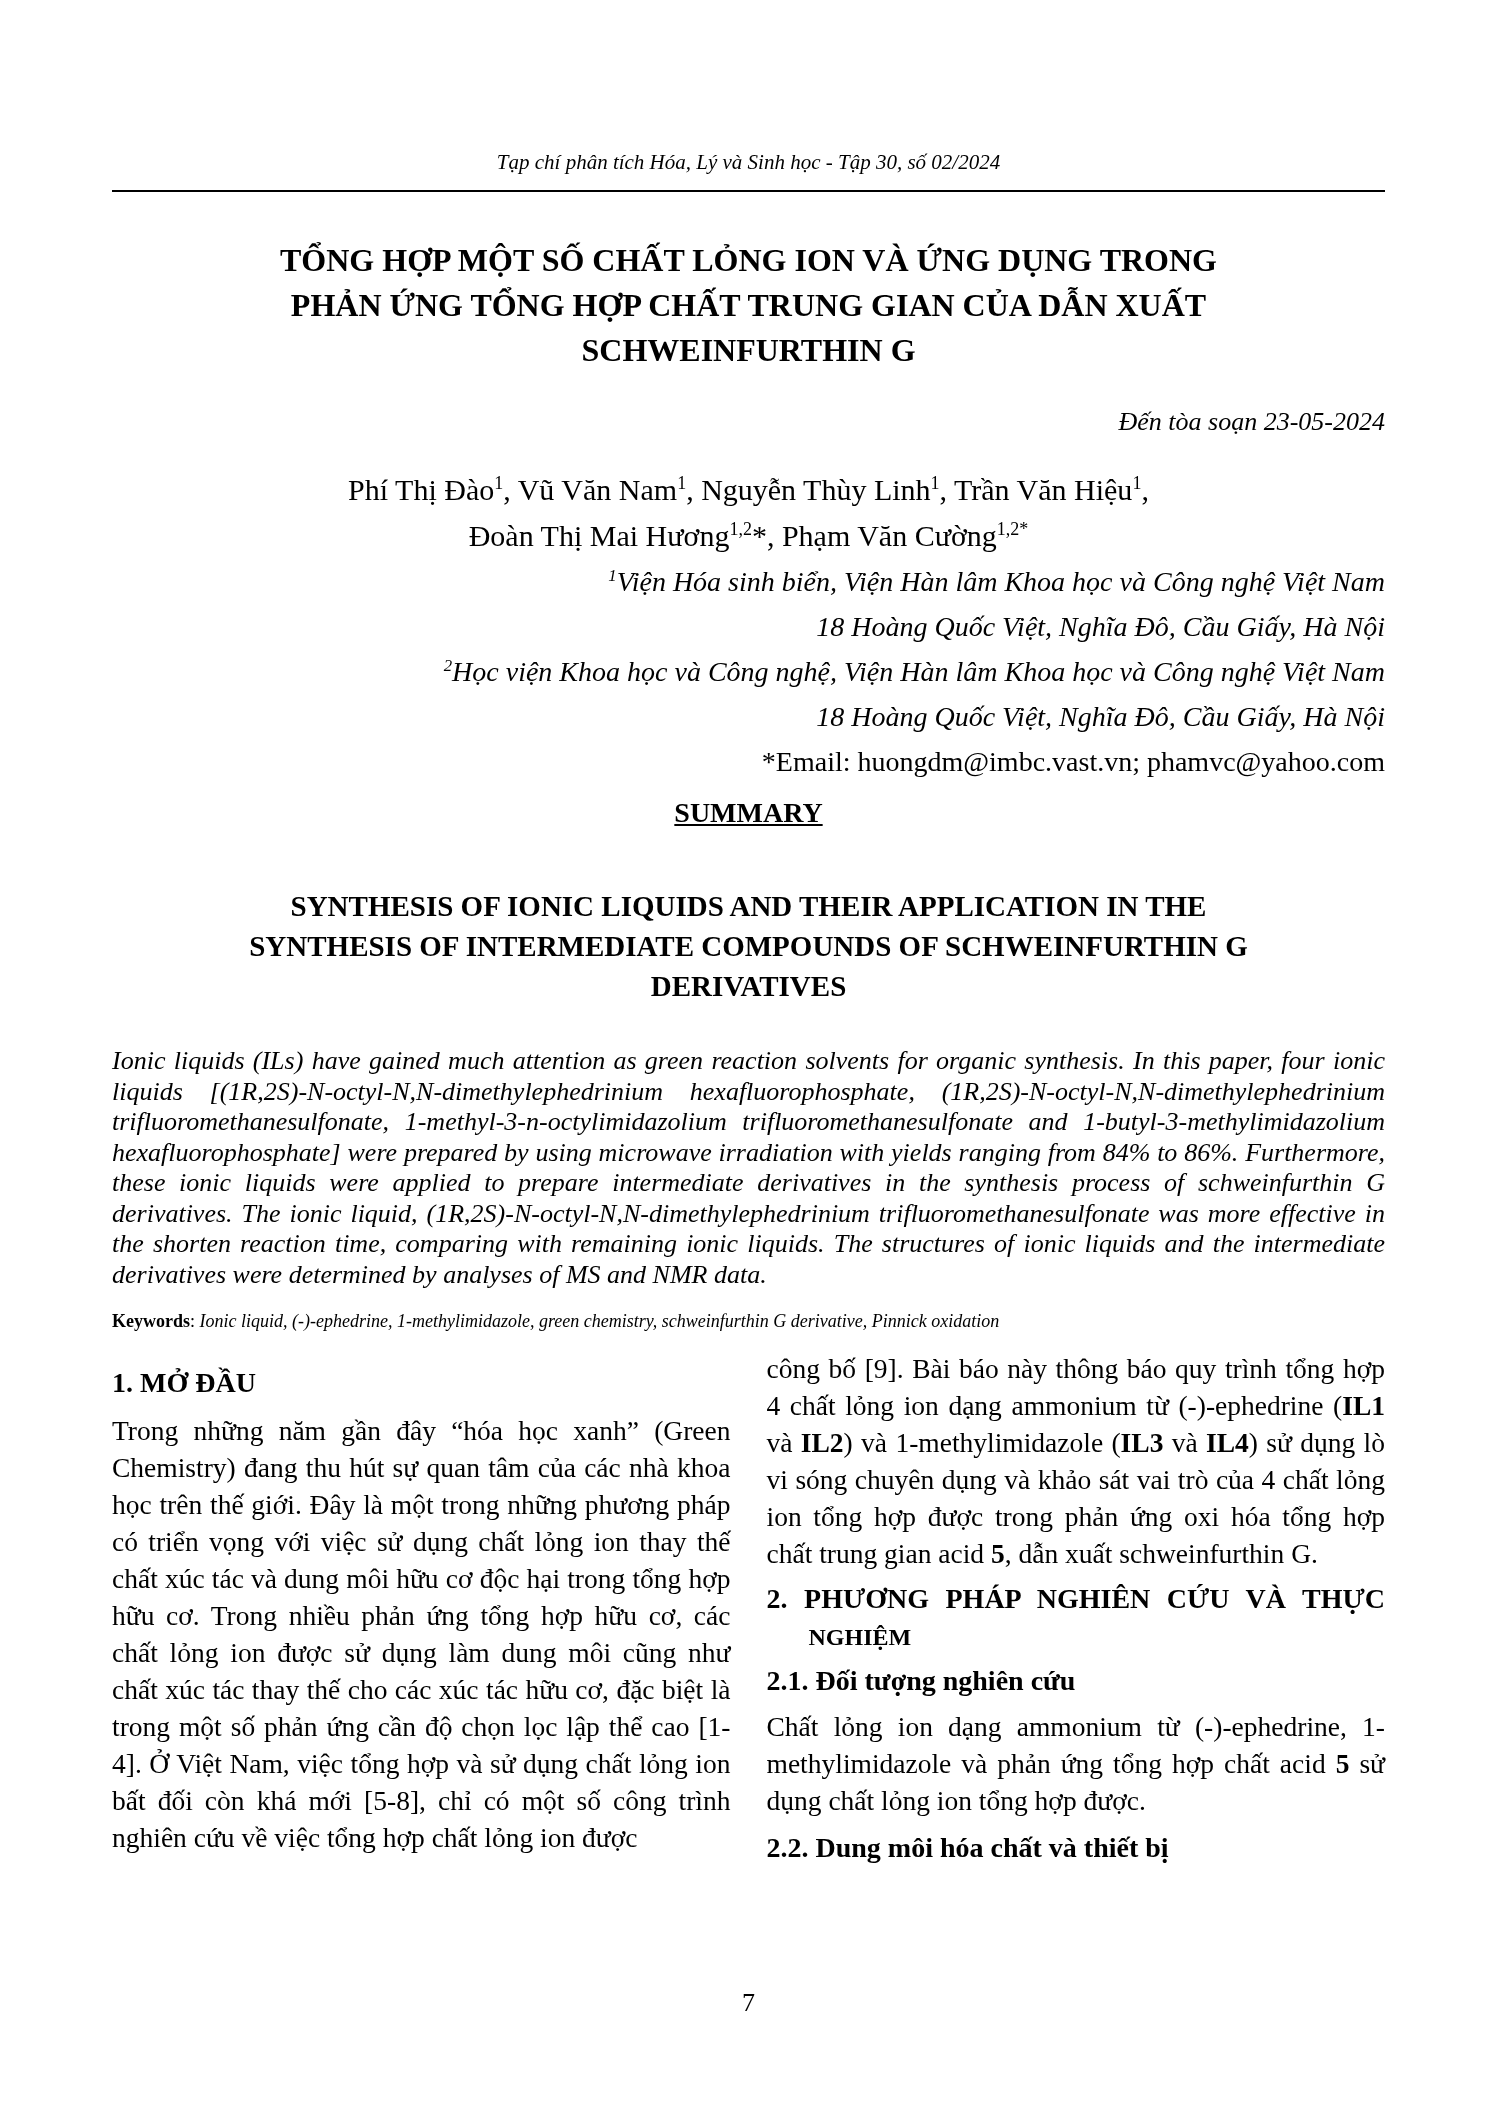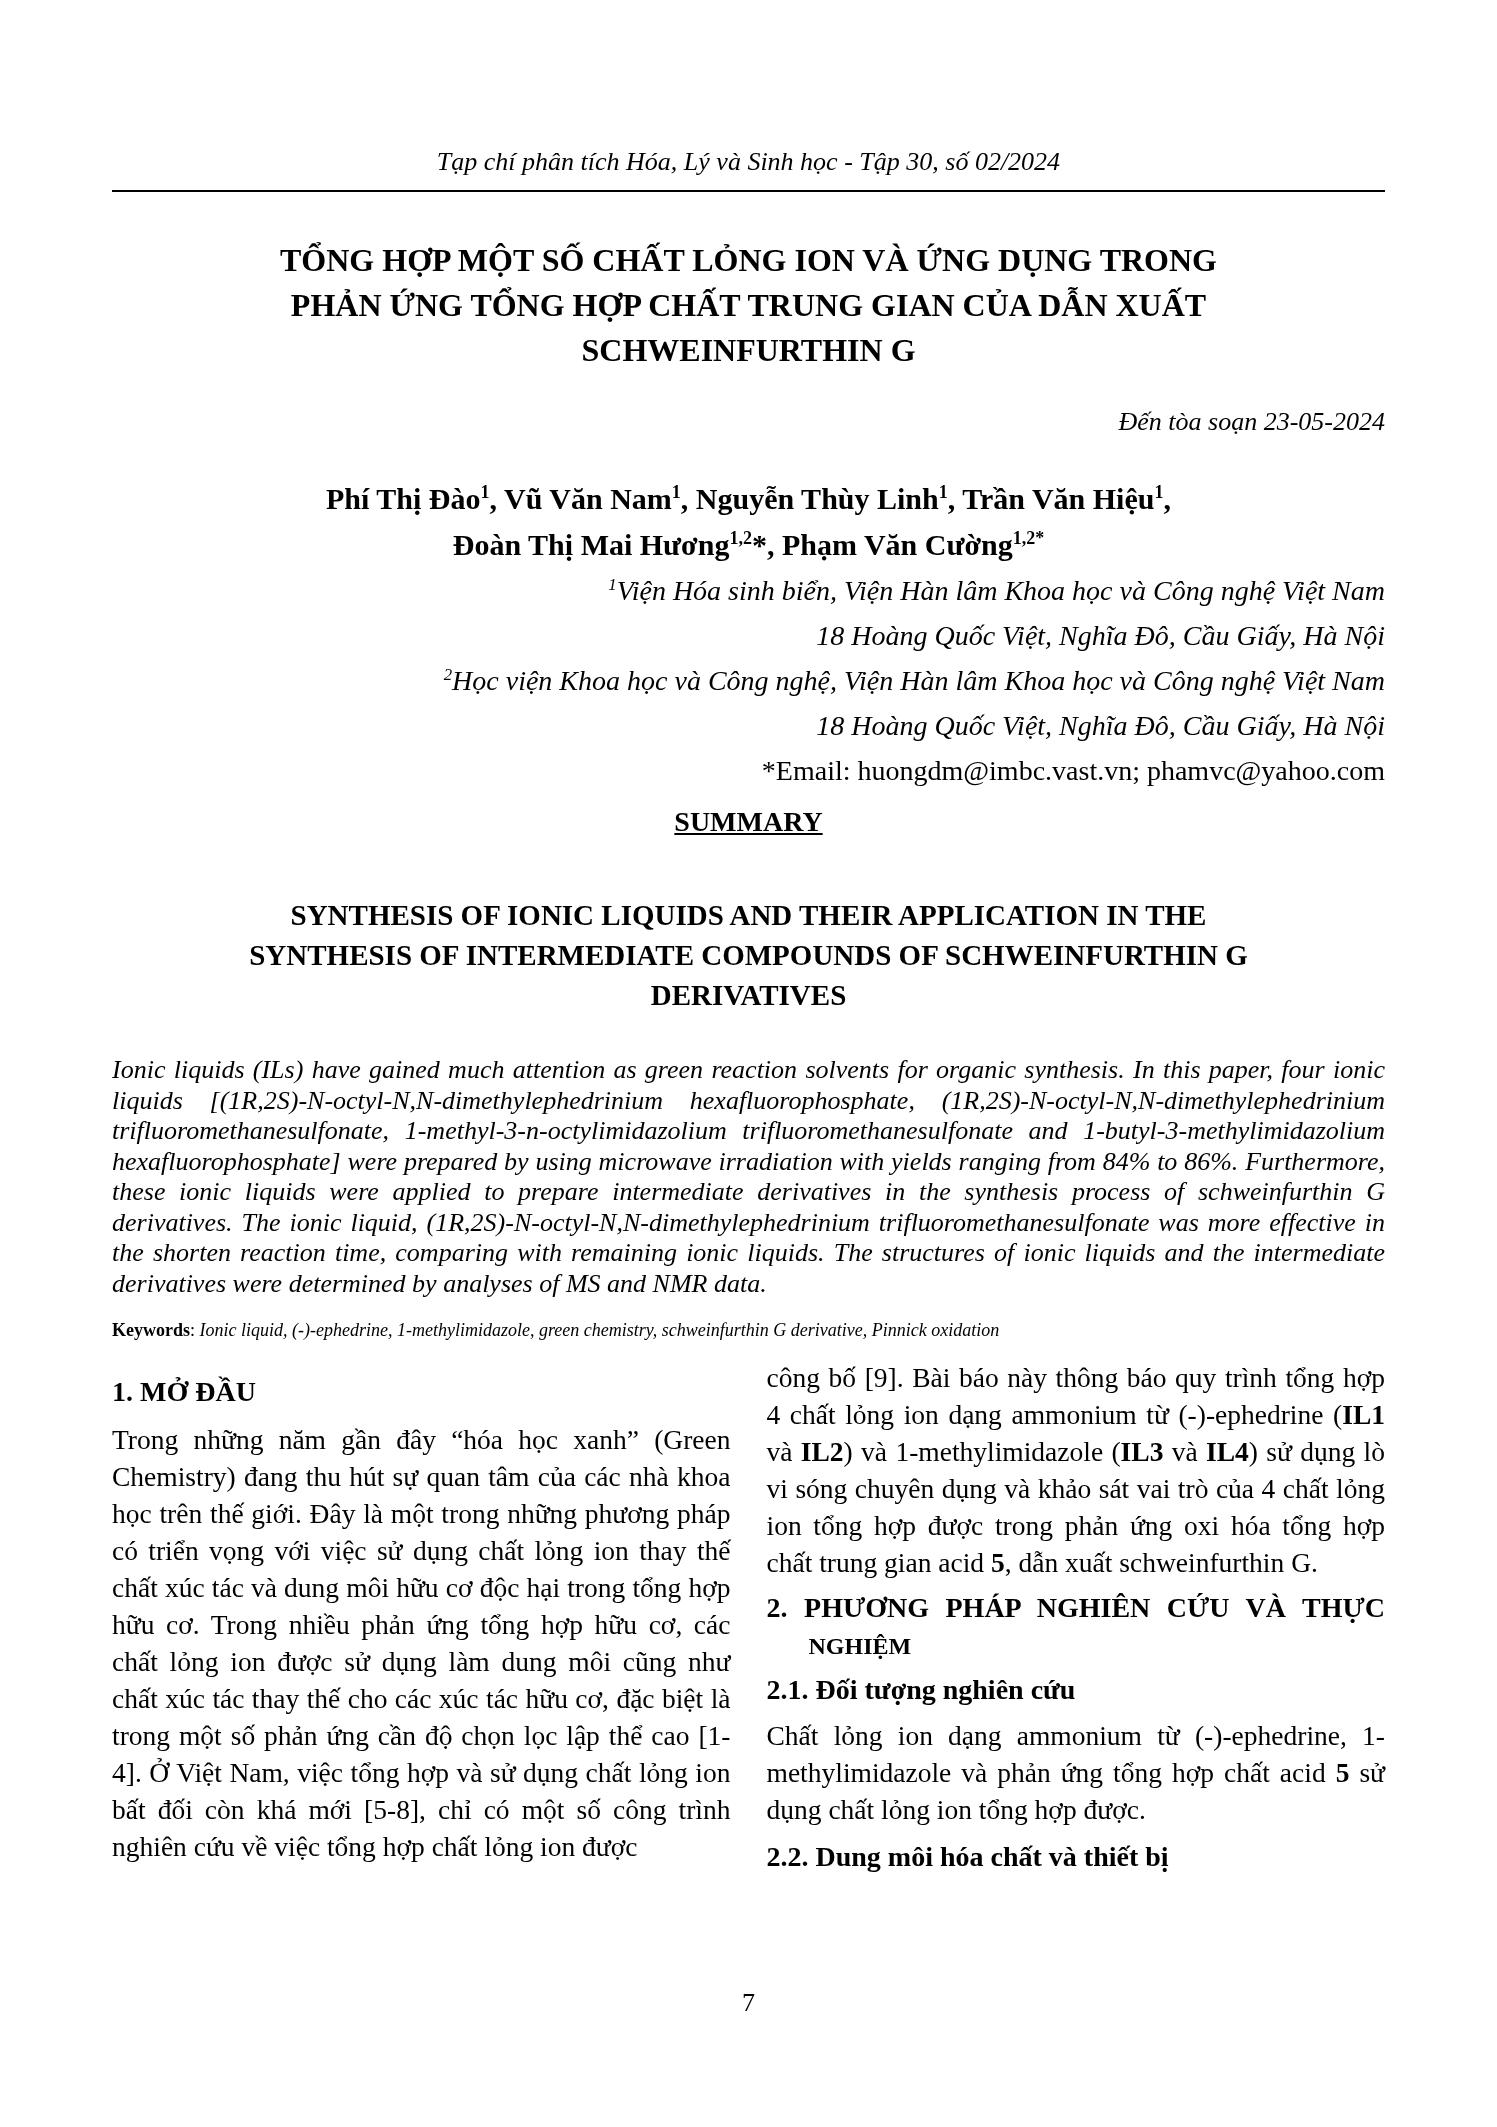--- a/index.html
+++ b/index.html
@@ -14,21 +14,21 @@
     padding: 146px 112px 0 112px;
     overflow: hidden;
   }
   .b { font-weight: bold; }
   .i { font-style: italic; }
   sup { font-size: 0.60em; line-height: 0; vertical-align: super; }
 
   .journal-header {
     text-align: center;
     font-style: italic;
-    font-size: 26px;
+    font-size: 21px;
     line-height: 32px;
   }
   .header-rule {
     border: none;
     border-top: 2px solid #000;
     margin: 12px 0 0 0;
   }
   .title-vi {
     margin-top: 46px;
     text-align: center;
@@ -37,23 +37,23 @@
     line-height: 45px;
   }
   .received-date {
     margin-top: 34px;
     text-align: right;
     font-style: italic;
     font-size: 26px;
     line-height: 30px;
   }
   .authors {
-    margin-top: 39px;
+    margin-top: 30px;
     text-align: center;
-    font-weight: bold;
+    font-weight: normal;
     font-size: 30px;
     line-height: 46px;
   }
   .affiliations {
     text-align: right;
     font-size: 28px;
     line-height: 45px;
   }
   .affil-line { font-style: italic; }
   .email-line { font-style: normal; }

